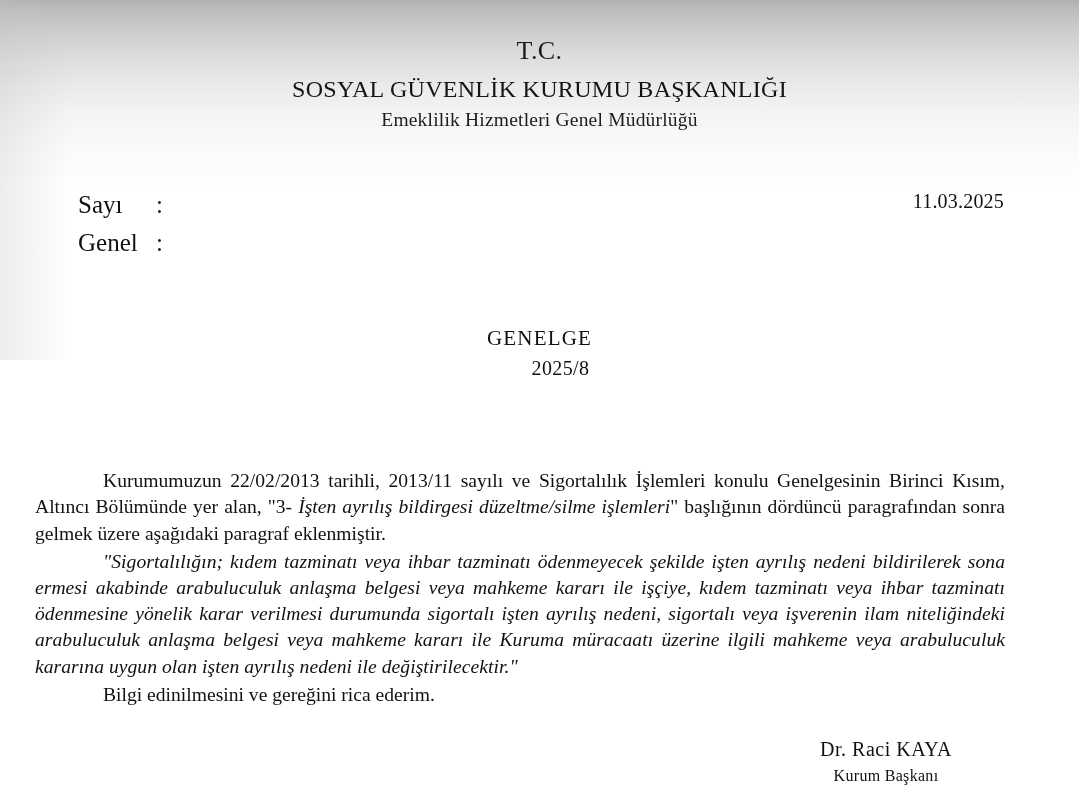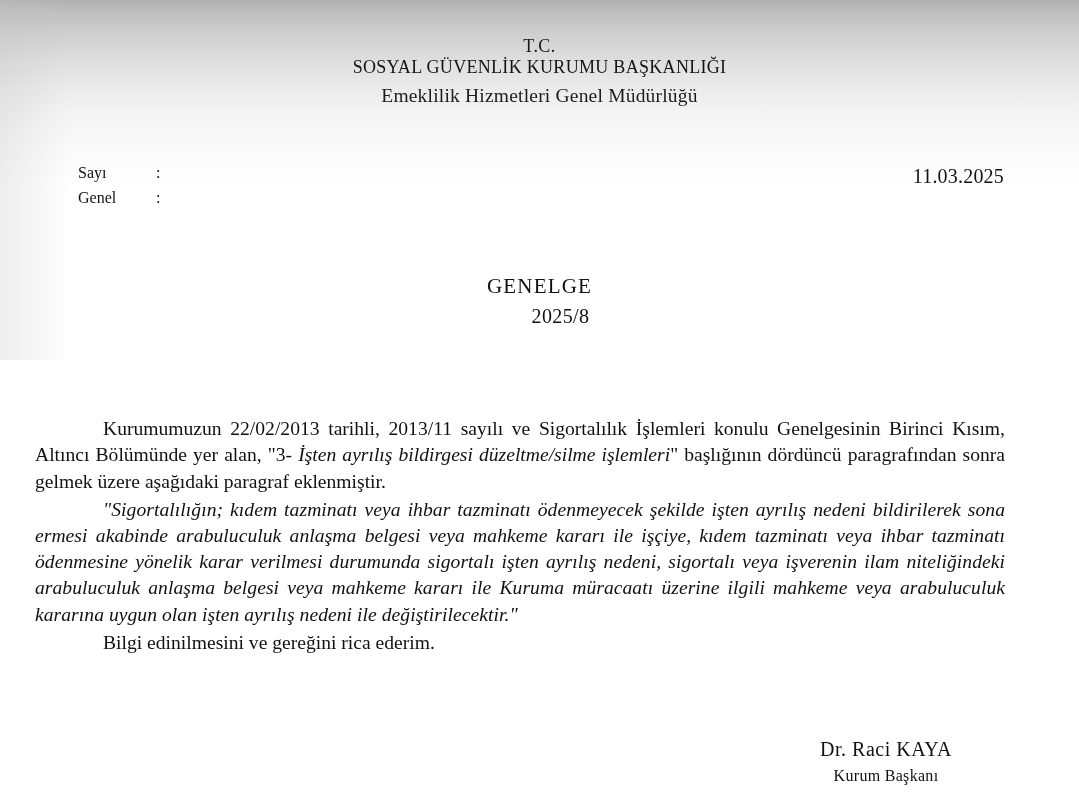--- a/index.html
+++ b/index.html
@@ -52,50 +52,50 @@
     width: 1079px;
     height: 812px;
   }
 
   
   .letterhead {
     text-align: center;
     padding-top: 36px;
   }
   .lh-tc {
-    font-size: 18px;
+    font-size: 26px;
     letter-spacing: 0.4px;
     line-height: 1.18;
     color: #1a1a1a;
   }
   .lh-org {
-    font-size: 18px;
+    font-size: 24px;
     letter-spacing: 0.3px;
     line-height: 1.2;
-    margin-top: 0;
+    margin-top: 8px;
     color: #141414;
   }
   .lh-unit {
     font-size: 19.5px;
     letter-spacing: 0.2px;
     line-height: 1.2;
     margin-top: 5px;
     color: #1c1c1c;
   }
 
   
   .meta {
     position: relative;
     margin-top: 54px;
     padding: 0 75px 0 78px;
   }
   .meta-row {
     display: flex;
     align-items: baseline;
-    font-size: 16px;
+    font-size: 25px;
     line-height: 1.52;
   }
   .meta-label {
     width: 78px;
     flex: 0 0 78px;
   }
   .meta-colon {
     width: 22px;
     flex: 0 0 22px;
   }

